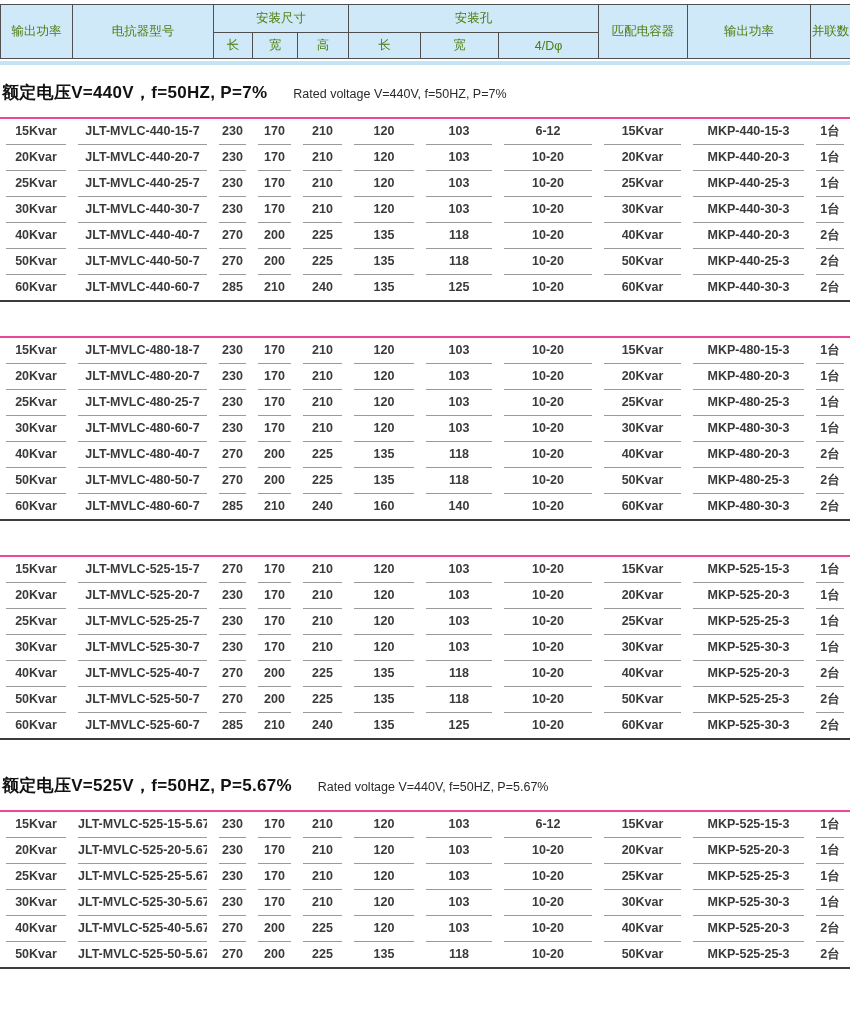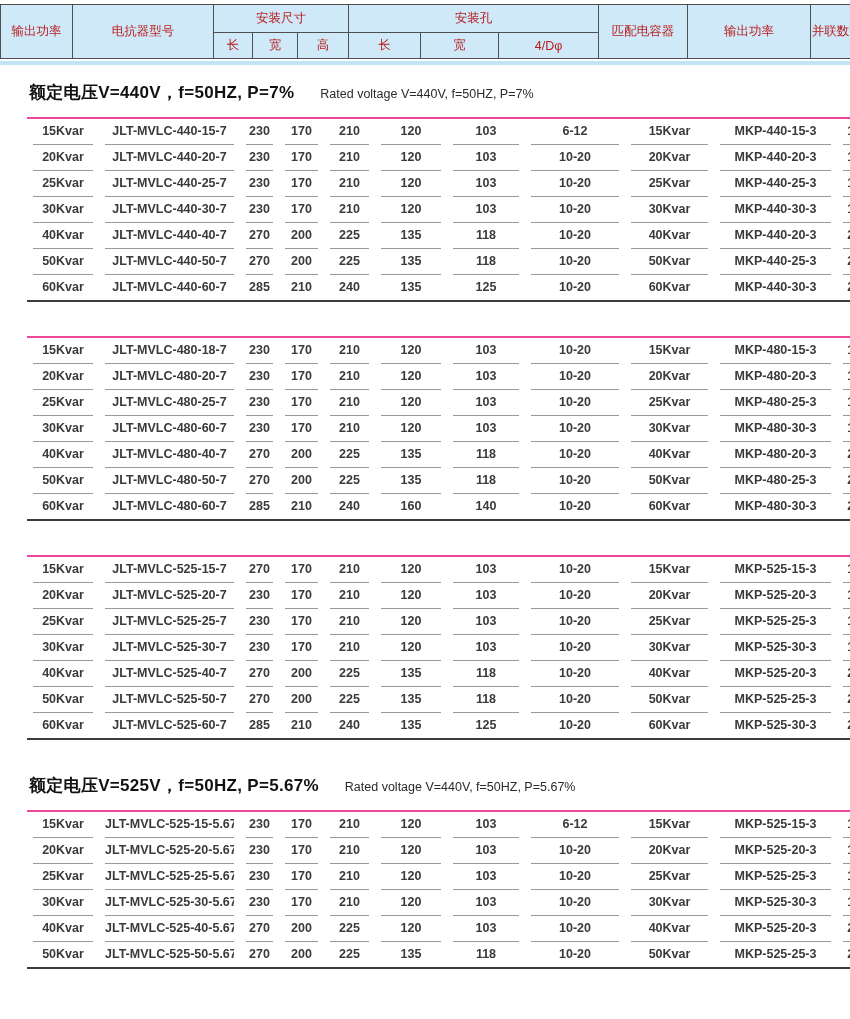--- a/index.html
+++ b/index.html
@@ -10,29 +10,29 @@
   }
   .page{width:850px;padding-top:4px;box-sizing:border-box;}
 
   
   table{border-spacing:0;table-layout:fixed;width:850px;}
   .header-table{border-collapse:collapse;}
   .header-table td{
     background:#cfe9f8;
     border:1px solid #4f4f4f;
     text-align:center;vertical-align:middle;
-    font-size:12.5px;color:#b91c1c;
+    font-size:12.5px;color:#4d7c0f;
     padding:0;
   }
   .header-table tr:first-child td{height:27px;}
   .header-table tr:last-child td{height:25px;}
   .header-strip{height:4px;background:#c3e4f5;margin-top:2px;width:850px;}
 
   
-  .spec-section{margin-top:34px;padding-left:27px;}
+  .spec-section{margin-top:34px;}
   .spec-section:first-child{margin-top:16px;}
   .section-title{margin:0 0 13px 2px;white-space:nowrap;}
   .title-cn{font-size:17px;font-weight:bold;color:#111;letter-spacing:0.3px;}
   .title-en{font-size:12.5px;color:#2a2a2a;margin-left:26px;}
 
   
   .data-table{
     border-collapse:collapse;
     border-top:2px solid #ec4899;
     border-bottom:2px solid #3c3c3c;

